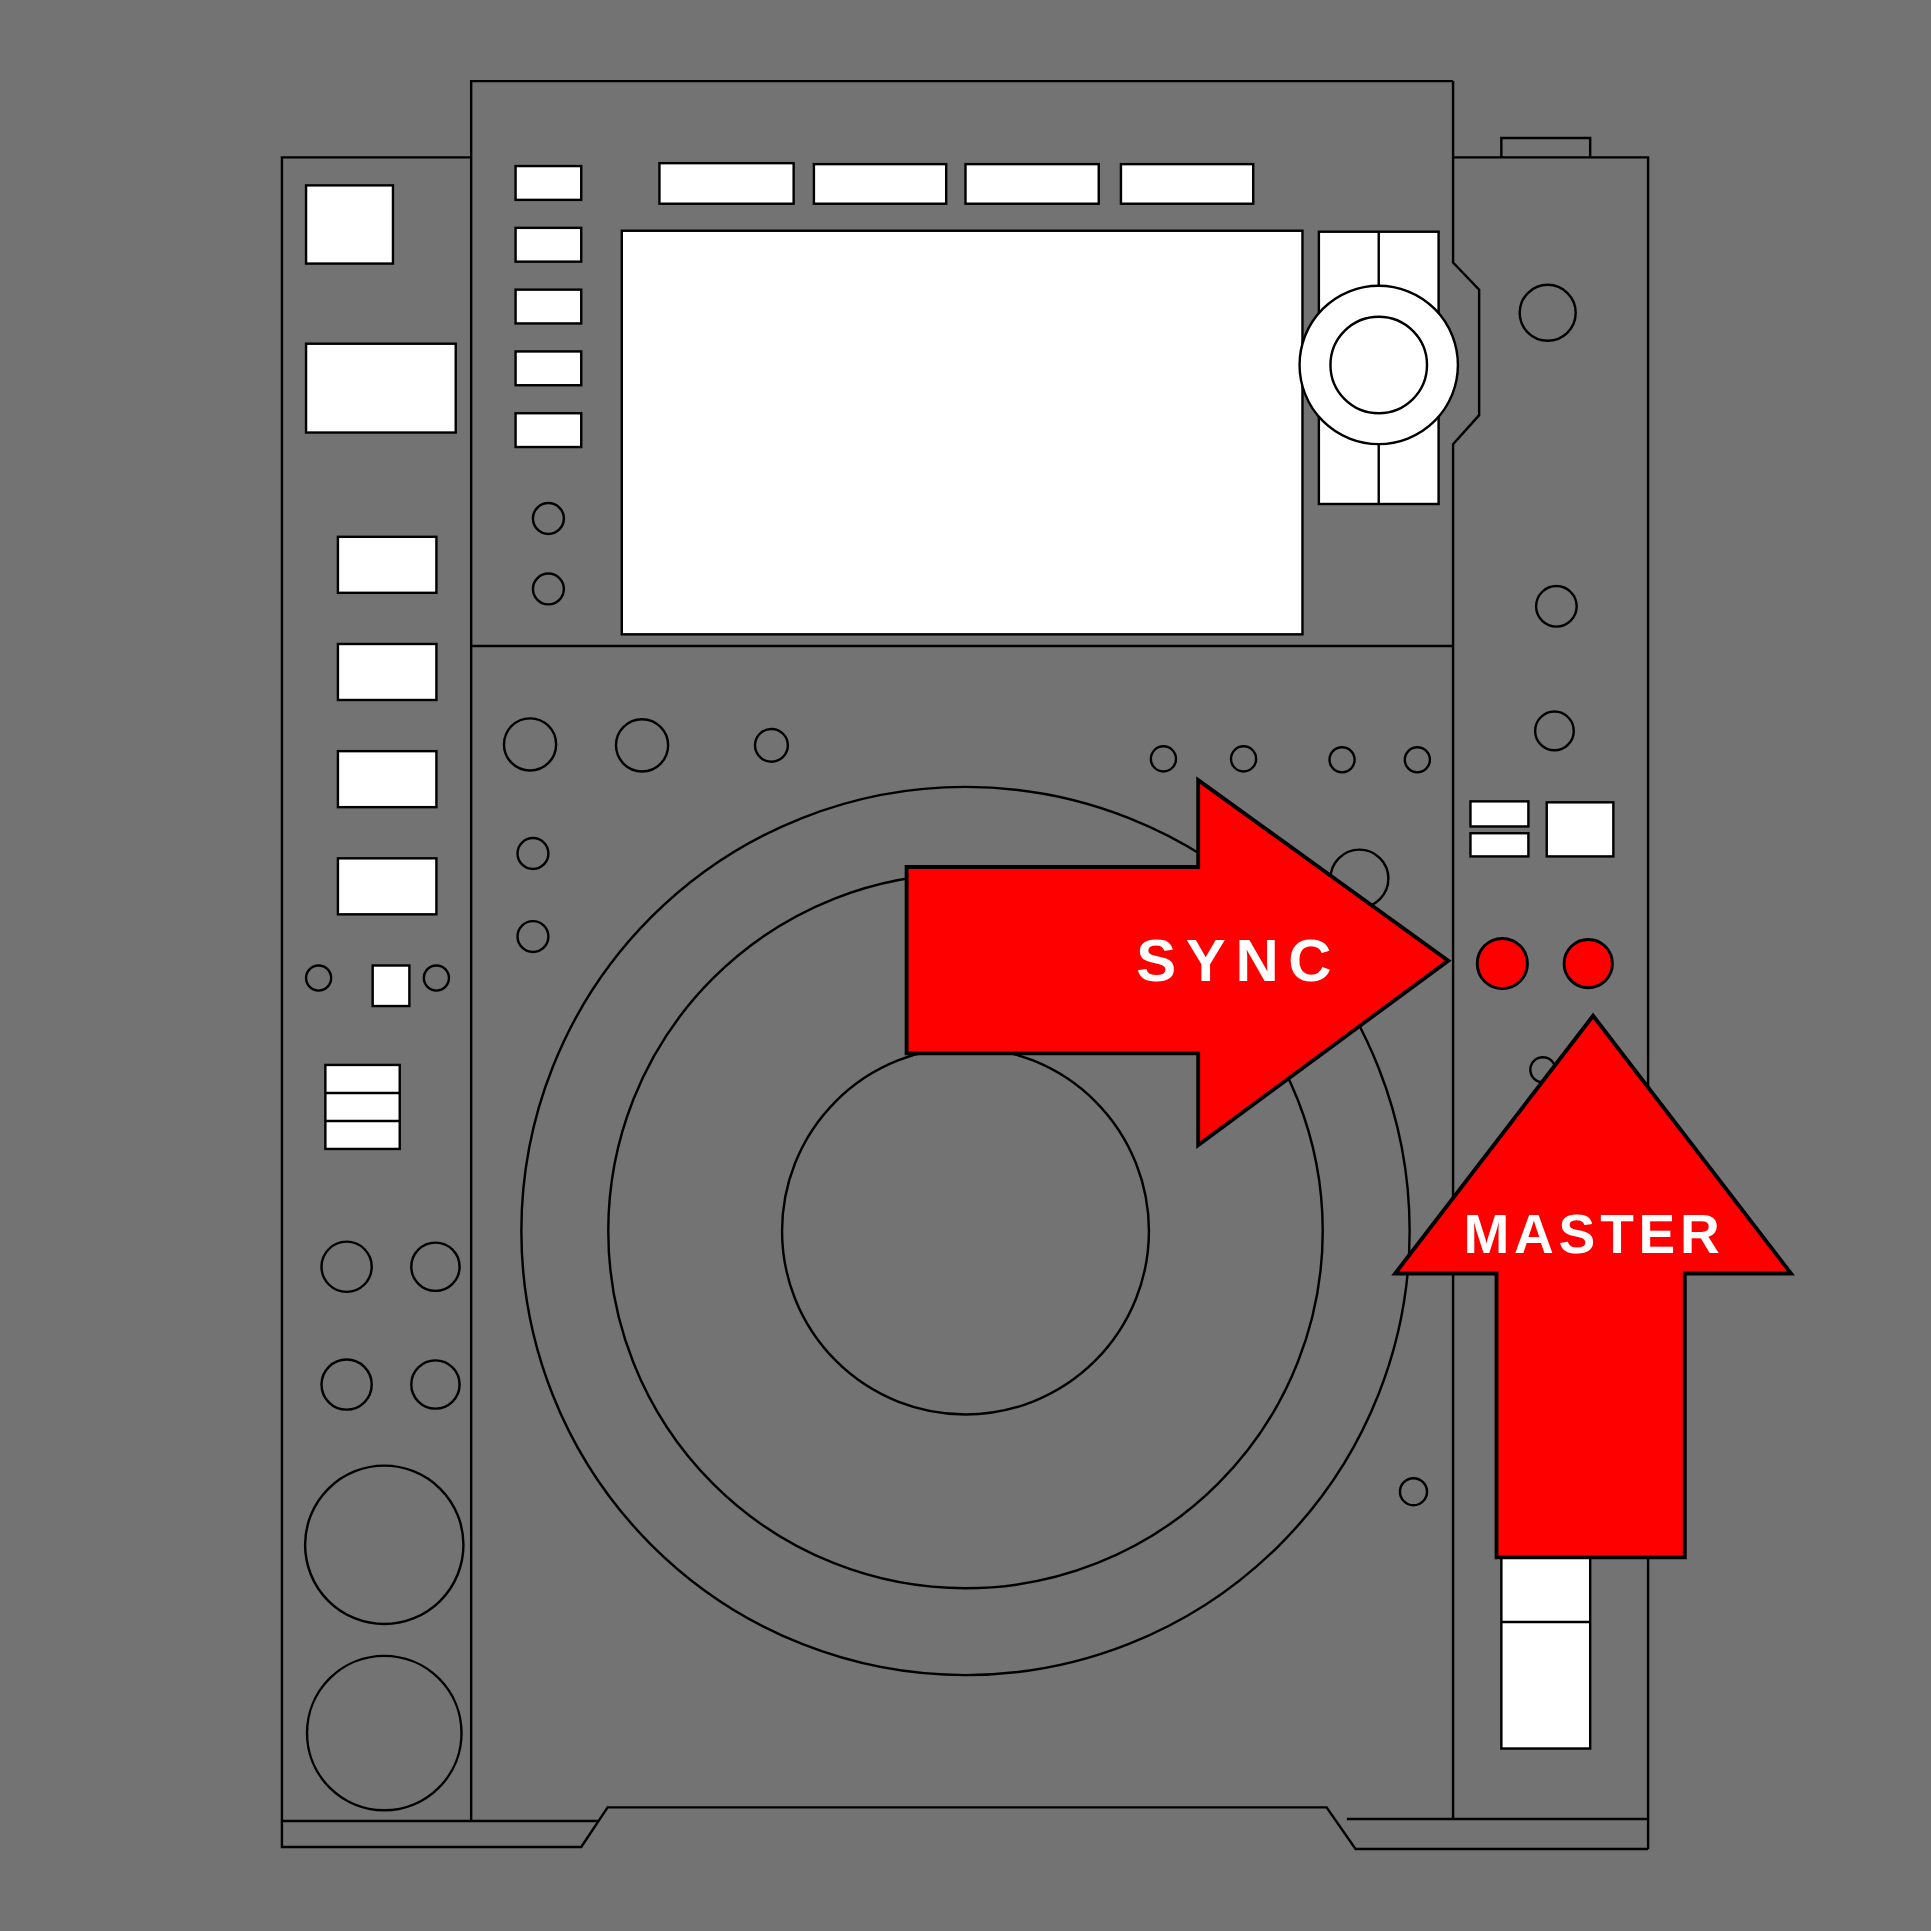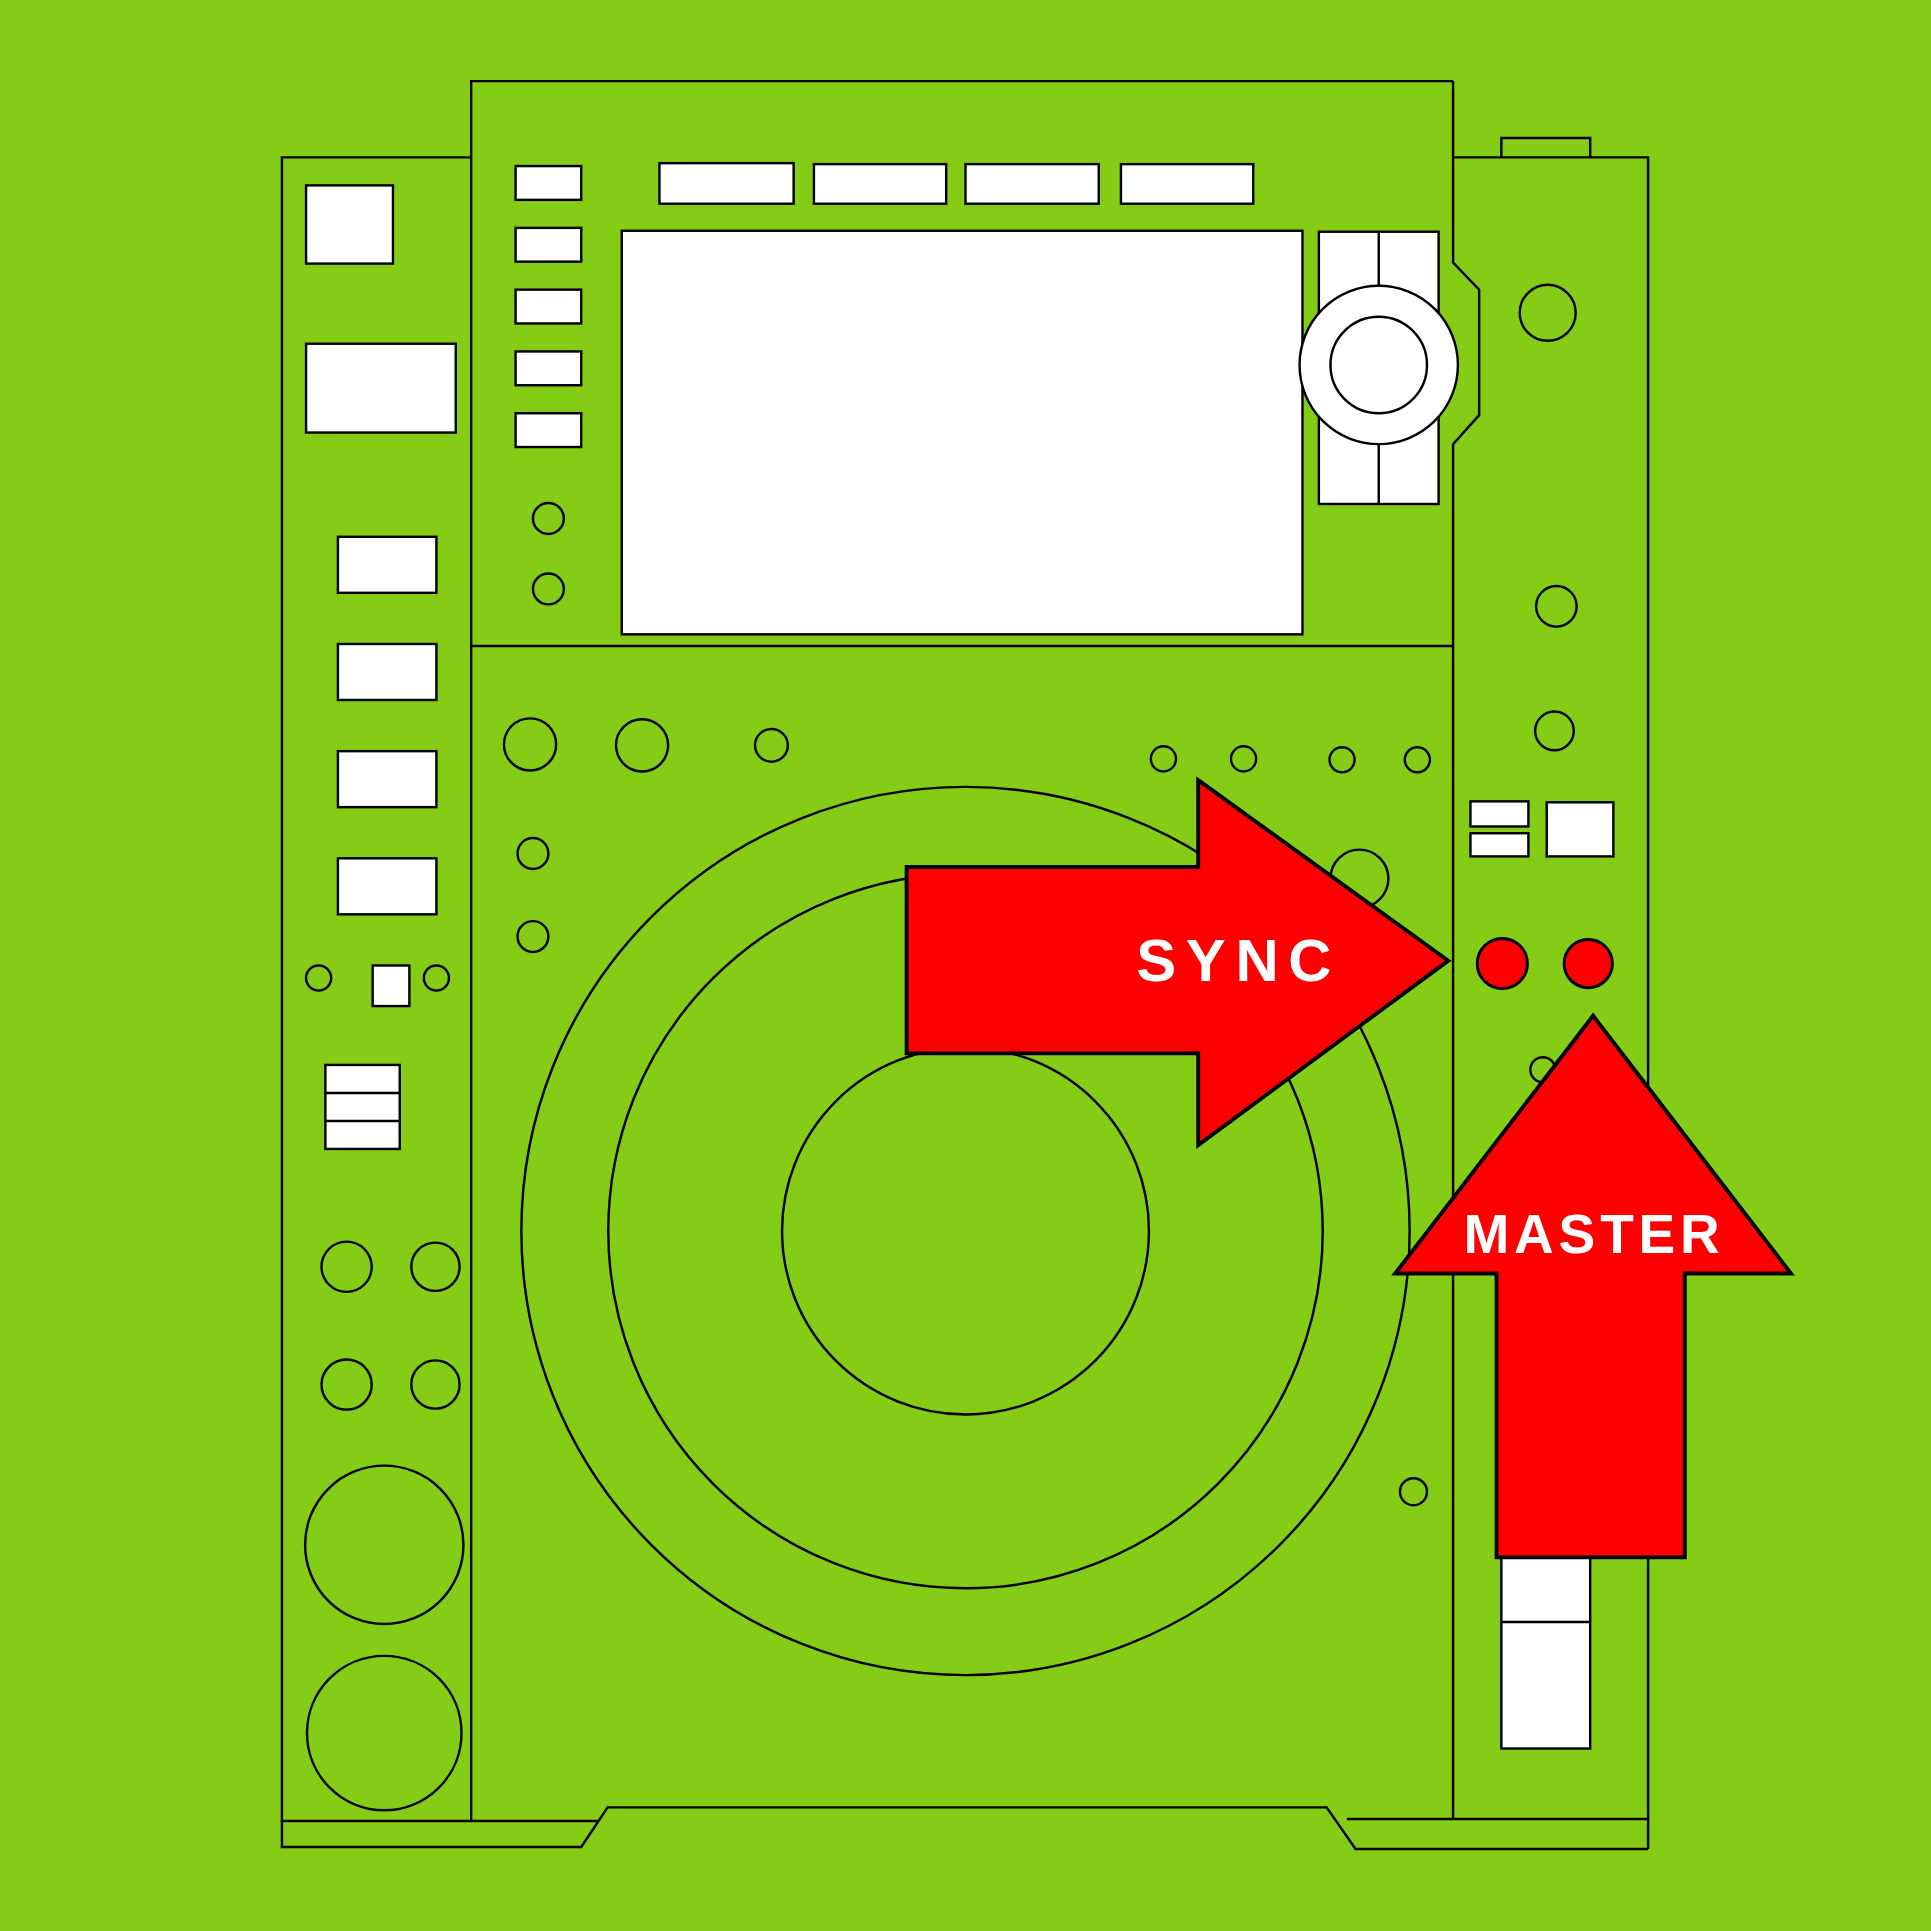--- a/index.html
+++ b/index.html
@@ -1,16 +1,16 @@
 <!DOCTYPE html>
 <html><head>
 <meta charset="utf-8">
 <style>
   html,body{margin:0;padding:0;background:#fff;}
-  #stage{position:relative;width:1931px;height:1931px;background:#84cc16;overflow:hidden;
+  #stage{position:relative;width:1931px;height:1931px;background:#737373;overflow:hidden;
          font-family:"Liberation Sans", sans-serif;}
   svg{position:absolute;left:0;top:0;width:1931px;height:1931px;}
   .ln{fill:none;stroke:#000;stroke-width:2.5;}
   .btn{fill:#fff;stroke:#000;stroke-width:2.5;}
   .arrow{stroke:#000;stroke-width:4;stroke-linejoin:miter;}
   .hotdot{stroke:#000;stroke-width:3;}
   .arrow-label{font-family:"Liberation Sans", sans-serif;font-weight:700;}
 </style>
 </head>
 <body>

